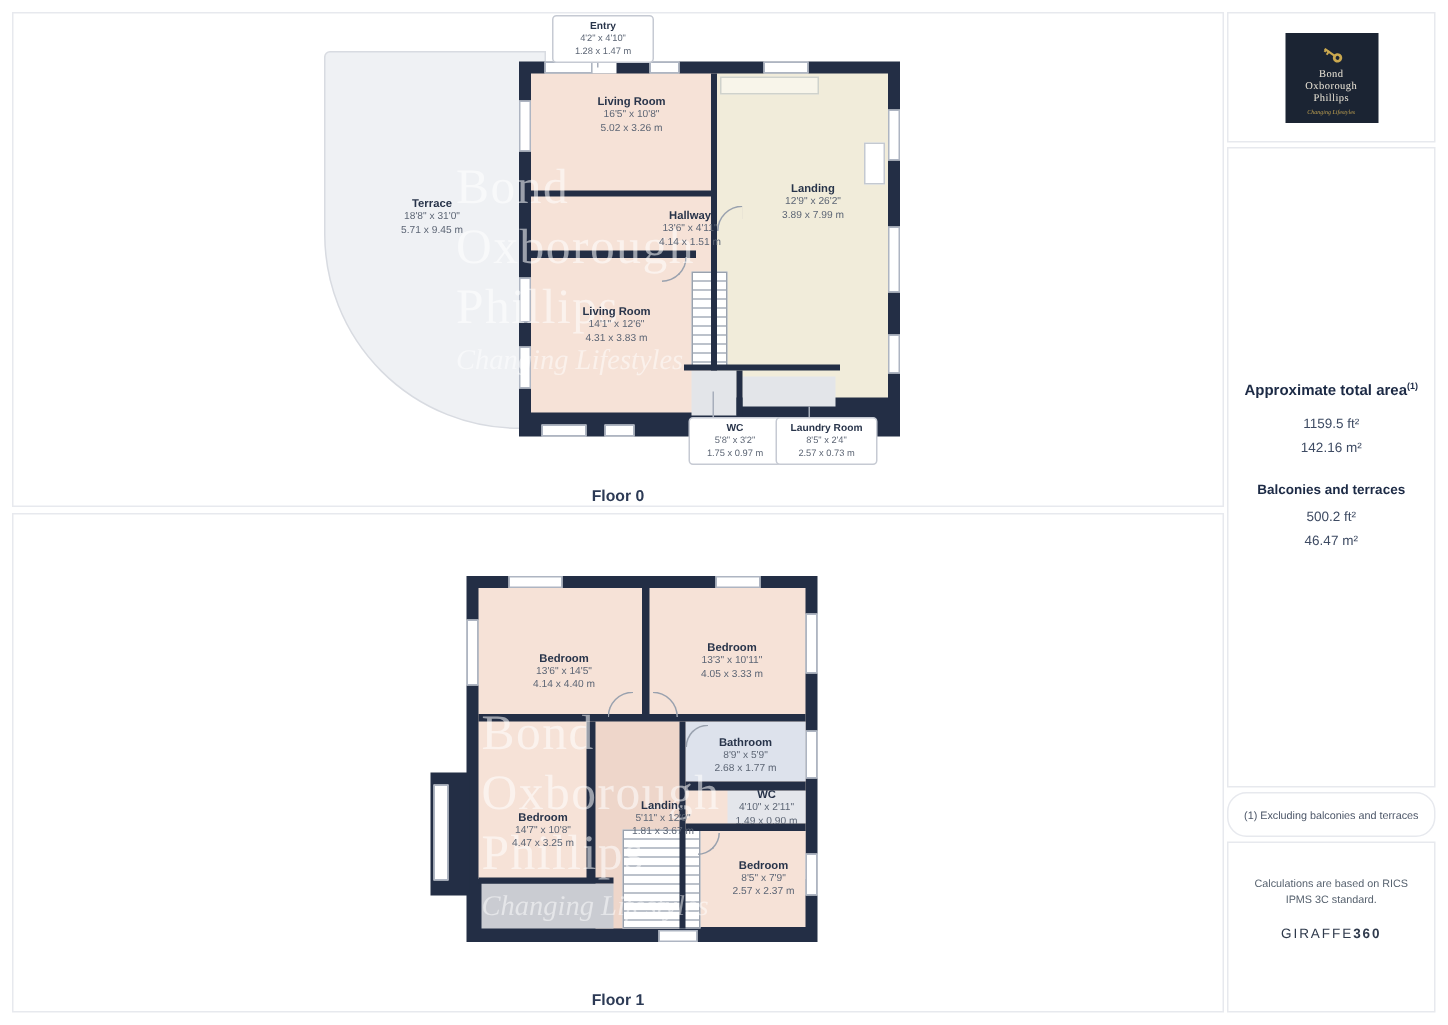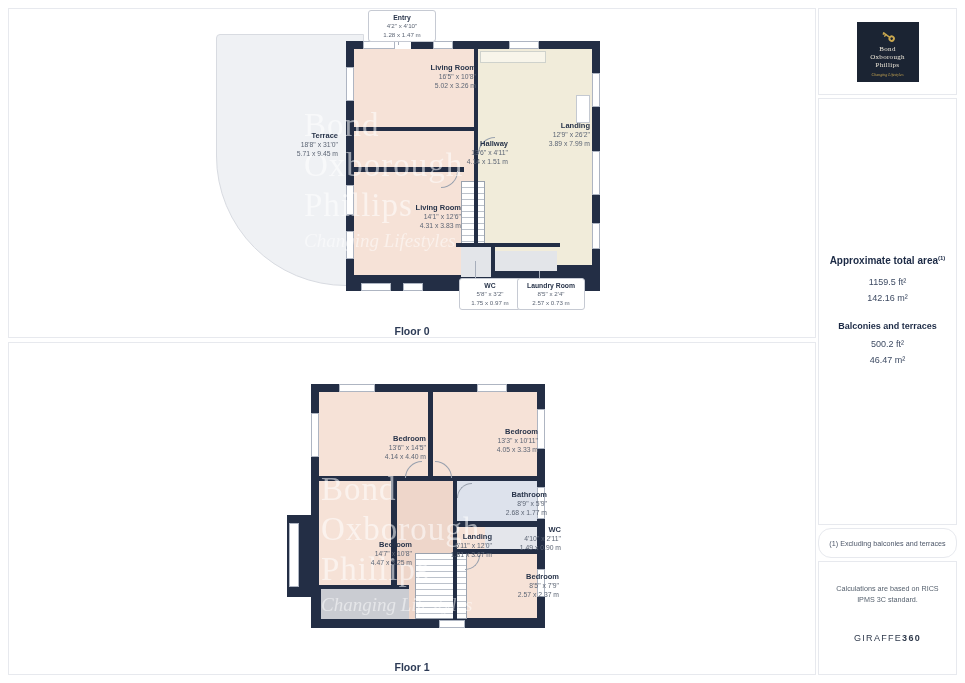--- a/index.html
+++ b/index.html
@@ -5,21 +5,21 @@
   html,body{margin:0;padding:0;background:#fff;}
   .page{position:relative;width:965px;height:683px;background:#fff;
         font-family:"Liberation Sans",sans-serif;overflow:hidden;}
   .panel{position:absolute;background:#fff;border:1px solid #e7e9ee;box-sizing:border-box;}
   .abs{position:absolute;box-sizing:border-box;}
   .w{position:absolute;background:#232e45;z-index:3;}
   .win{position:absolute;background:#fff;border:1px solid #aeb5c2;box-sizing:border-box;z-index:3;}
   .stairs{position:absolute;background:#fff;border:1px solid #9aa2ae;z-index:3;
           background-image:repeating-linear-gradient(to bottom,#ffffff 0 5px,#bcc2cb 5px 6px);}
   .fill{position:absolute;z-index:2;}
-  .rl{position:absolute;text-align:right;line-height:1.3;z-index:5;}
+  .rl{position:absolute;text-align:center;line-height:1.3;z-index:5;}
   .rl .rname{display:block;font-weight:bold;font-size:7.5px;color:#28344a;}
   .rl .rdim{display:block;font-size:6.8px;color:#5d6675;}
   .callout{position:absolute;background:#fff;border:1px solid #c6cad3;border-radius:3px;
            text-align:center;padding:2px 3px;z-index:6;line-height:1.35;}
   .callout .rname{display:block;font-weight:bold;font-size:6.8px;color:#28344a;}
   .callout .rdim{display:block;font-size:6.2px;color:#5d6675;}
   .leader{position:absolute;width:1px;background:#a7aebb;z-index:5;}
   .floor-label{position:absolute;left:0;width:100%;text-align:center;
                font-size:10.5px;font-weight:bold;color:#2c3a55;z-index:6;}
   .wm{position:absolute;z-index:4;pointer-events:none;color:rgba(255,255,255,.55);
@@ -41,21 +41,21 @@
                     height:100%;text-align:center;}
   .area-title{font-size:10px;font-weight:bold;color:#1c2a45;margin-bottom:7px;}
   .area-title sup{font-size:6px;}
   .area-val{font-size:9px;color:#3e4b63;line-height:16px;}
   .area-subtitle{font-size:9px;font-weight:bold;color:#1c2a45;margin:15px 0 5px;}
   .footnote-inner{display:flex;align-items:center;justify-content:center;height:100%;
                   font-size:7.2px;color:#4c5668;text-align:center;}
   .disc{padding:13px 13px 8px;text-align:center;font-size:7.2px;color:#57626f;line-height:10.5px;}
   .disc p{margin:0;}
   .disc .p2{margin-top:9px;}
-  .giraffe{margin-top:28px;font-size:9px;letter-spacing:1.3px;color:#2f3a4c;}
+  .giraffe{margin-top:12px;font-size:9px;letter-spacing:1.3px;color:#2f3a4c;}
 </style>
 </head>
 <body>
 
 <div class="page">
 
   <section class="panel" style="left:8px;top:8px;width:808px;height:330px;">
 
     <div class="abs" style="left:207px;top:25px;width:148px;height:252px;background:#eff1f4;border:1px solid #d8dbe1;border-radius:4px 0 0 130px;z-index:1;"></div>
 

